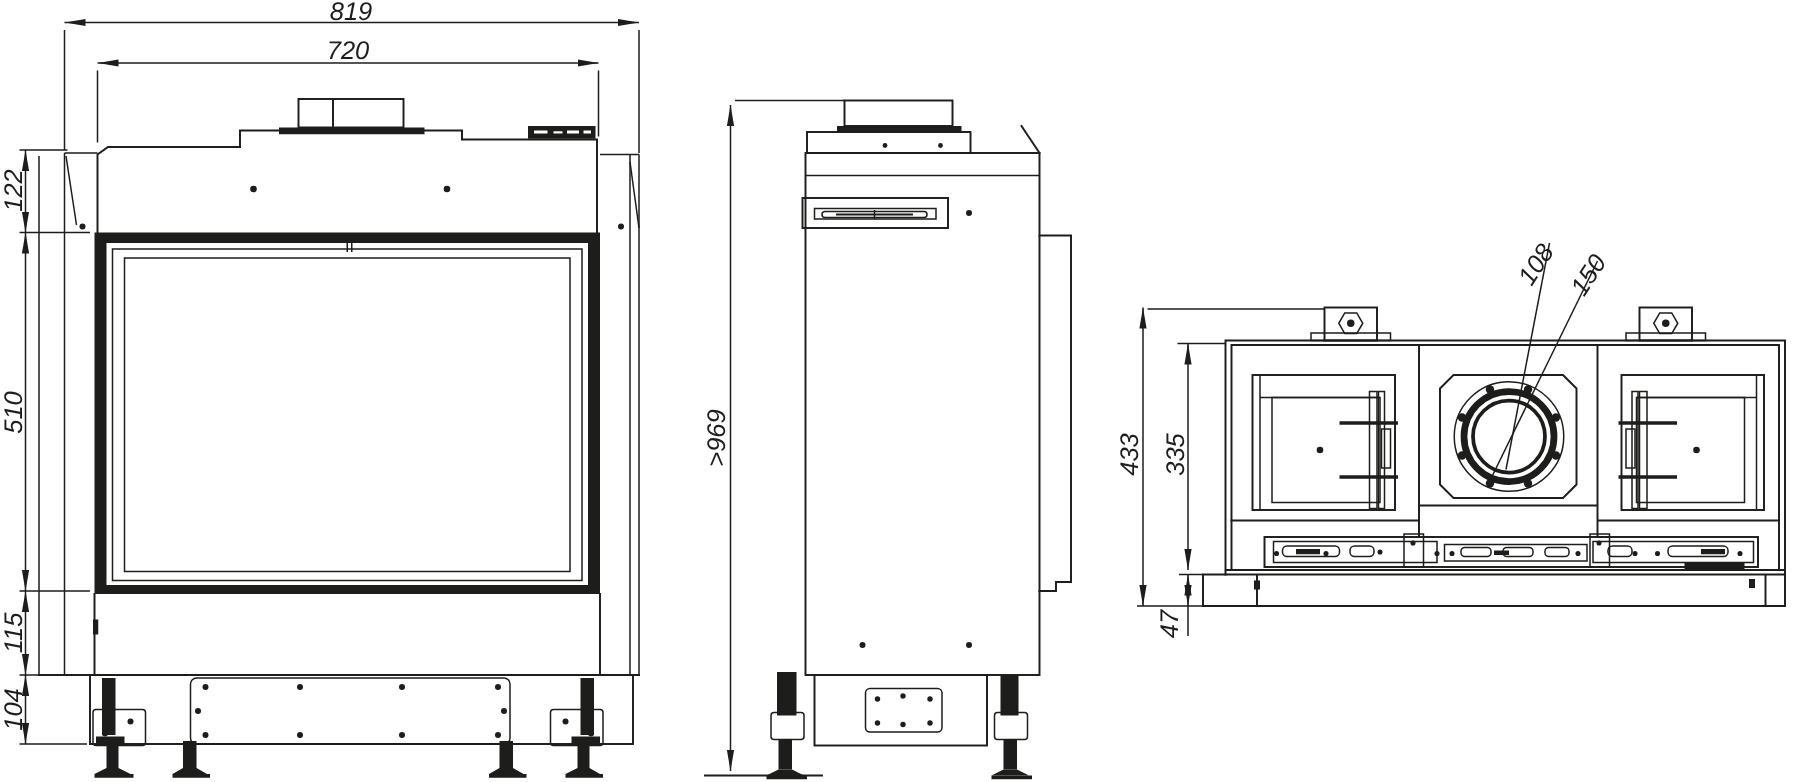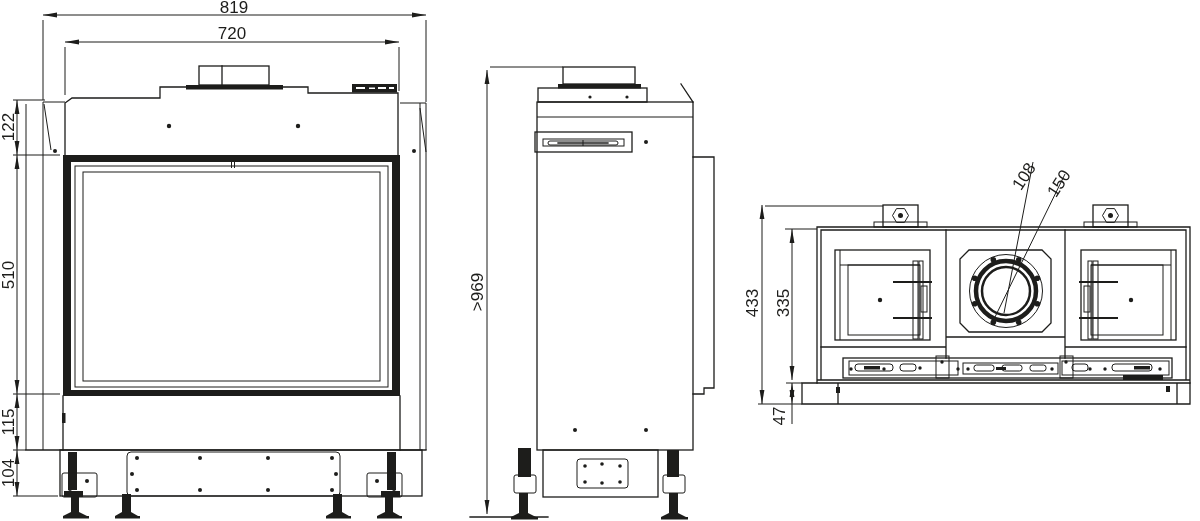--- a/index.html
+++ b/index.html
@@ -1,17 +1,17 @@
 <!DOCTYPE html>
 <html><head>
 <meta charset="utf-8">
 <style>
   html,body{margin:0;padding:0;background:#ffffff;}
   .stage{position:relative;width:1200px;height:521px;background:#ffffff;overflow:hidden;
-         font-family:"Liberation Sans", sans-serif;}
+         font-family:"Liberation Sans", sans-serif;font-style:italic;}
   svg{position:absolute;left:0;top:0;}
   .ln{stroke:#1d1d1b;stroke-width:1.3;fill:none;stroke-linecap:square;}
   .thin{stroke:#1d1d1b;stroke-width:1;fill:none;}
   .dim{stroke:#1d1d1b;stroke-width:1;fill:none;}
   .blk{fill:#1d1d1b;stroke:none;}
   .wht{fill:#ffffff;stroke:none;}
   text{font-family:"Liberation Sans", sans-serif;font-size:17px;fill:#1d1d1b;}
 </style>
 </head>
 <body>

